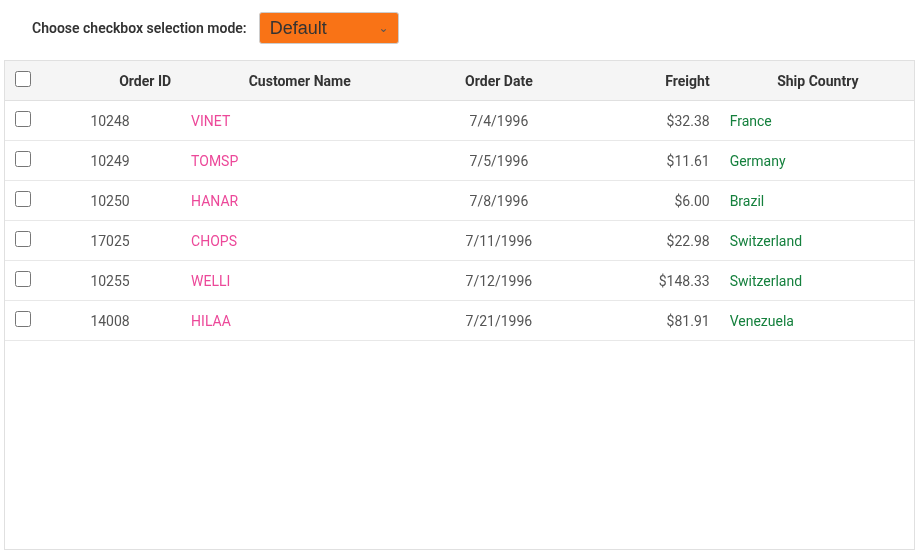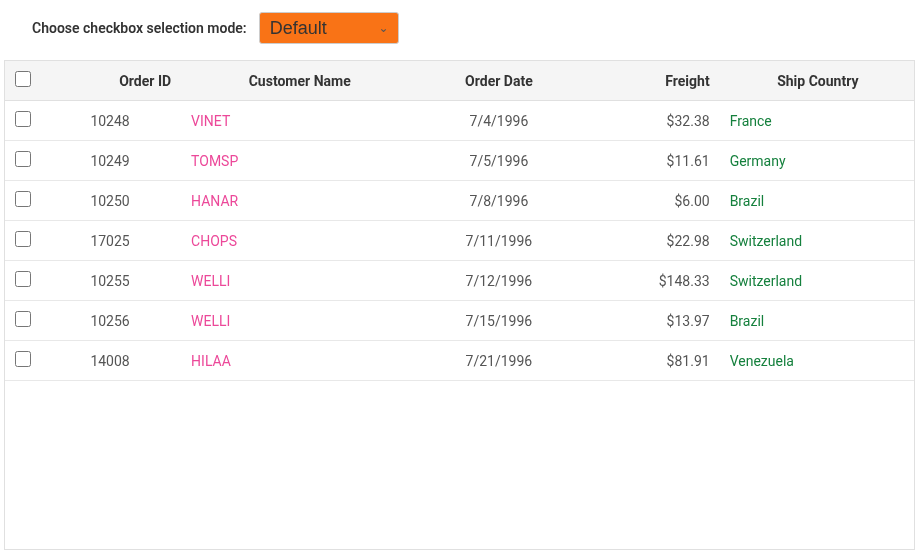--- a/index.html
+++ b/index.html
@@ -247,30 +247,20 @@
       <td class="col-orderid">10255</td>
       <td class="col-customername">WELLI</td>
       <td class="col-orderdate">7/12/1996</td>
       <td class="col-freight">$148.33</td>
       <td class="col-shipcountry">Switzerland</td>
     </tr>
         <tr>
       <td class="col-checkbox">
         <input type="checkbox" style="">
       </td>
-      <td class="col-orderid">10256</td>
-      <td class="col-customername">WELLI</td>
-      <td class="col-orderdate">7/15/1996</td>
-      <td class="col-freight">$13.97</td>
-      <td class="col-shipcountry">Brazil</td>
-    </tr>
-        <tr>
-      <td class="col-checkbox">
-        <input type="checkbox" style="">
-      </td>
       <td class="col-orderid">14008</td>
       <td class="col-customername">HILAA</td>
       <td class="col-orderdate">7/21/1996</td>
       <td class="col-freight">$81.91</td>
       <td class="col-shipcountry">Venezuela</td>
     </tr>
       </tbody>
   </table>
 </div>
 

